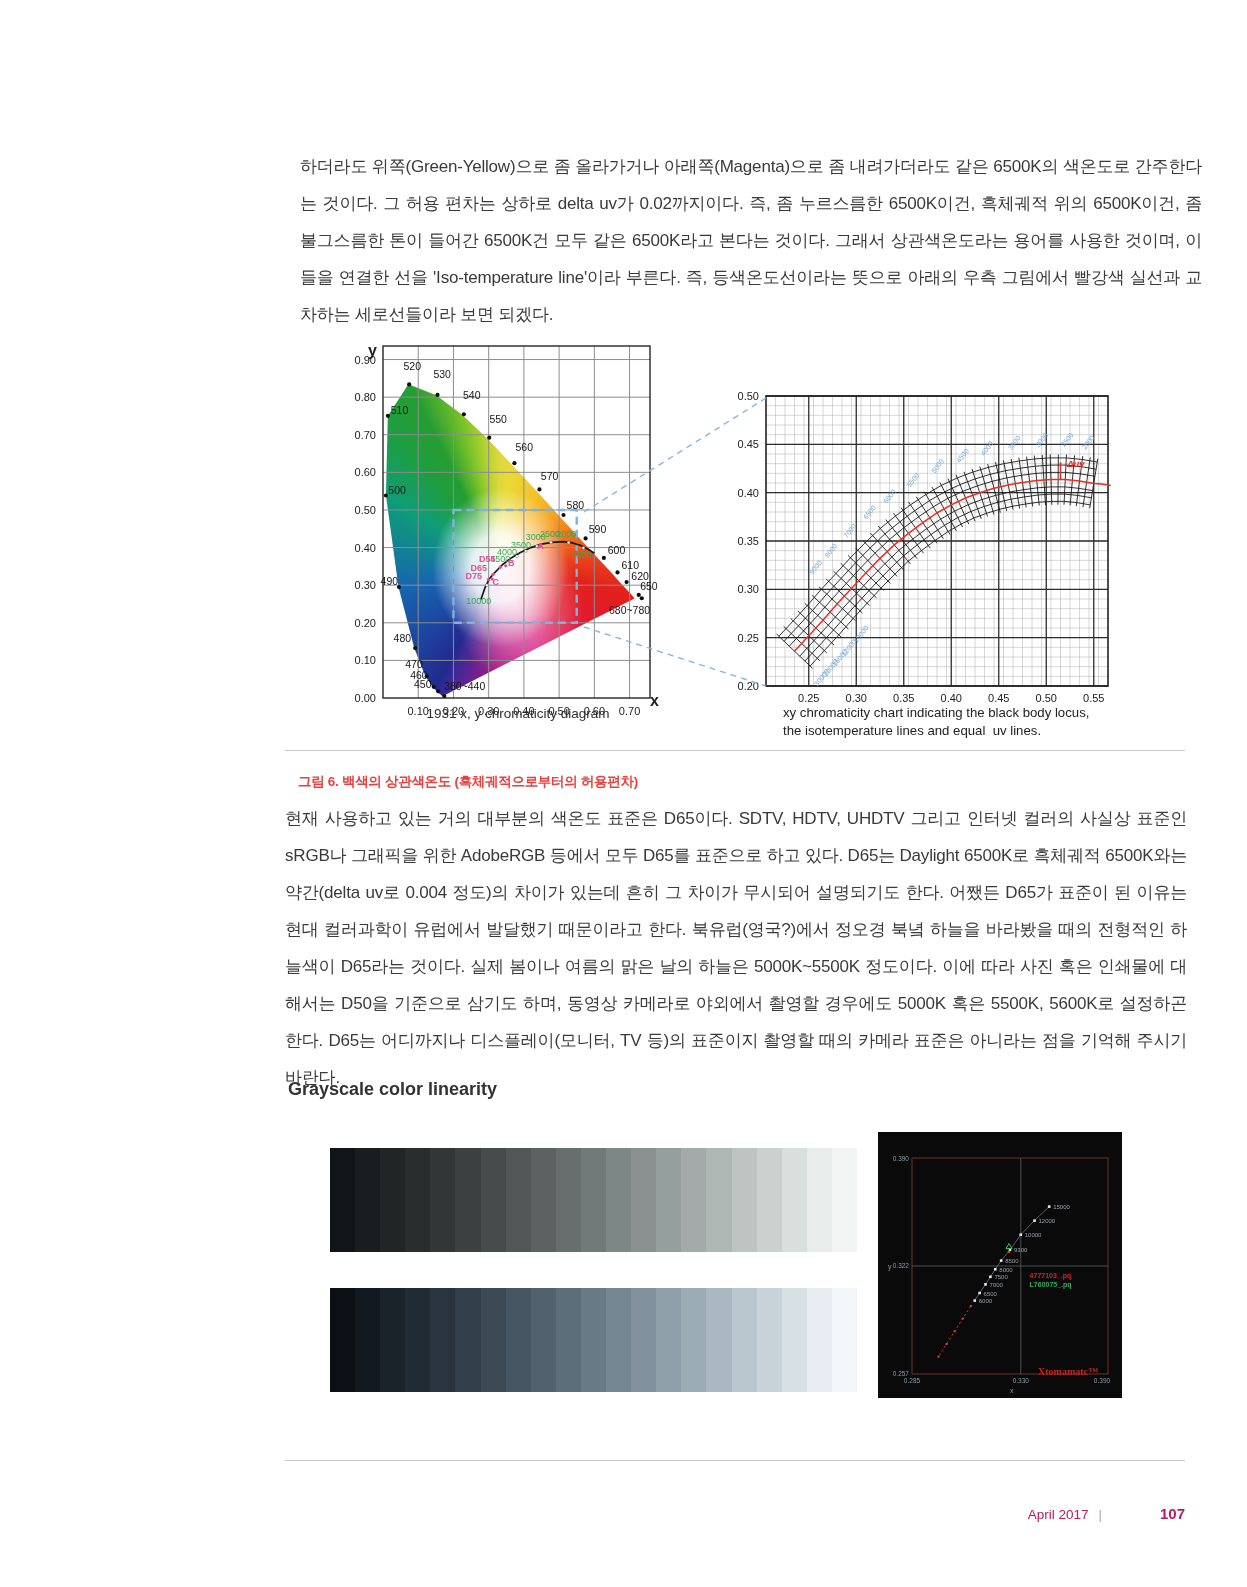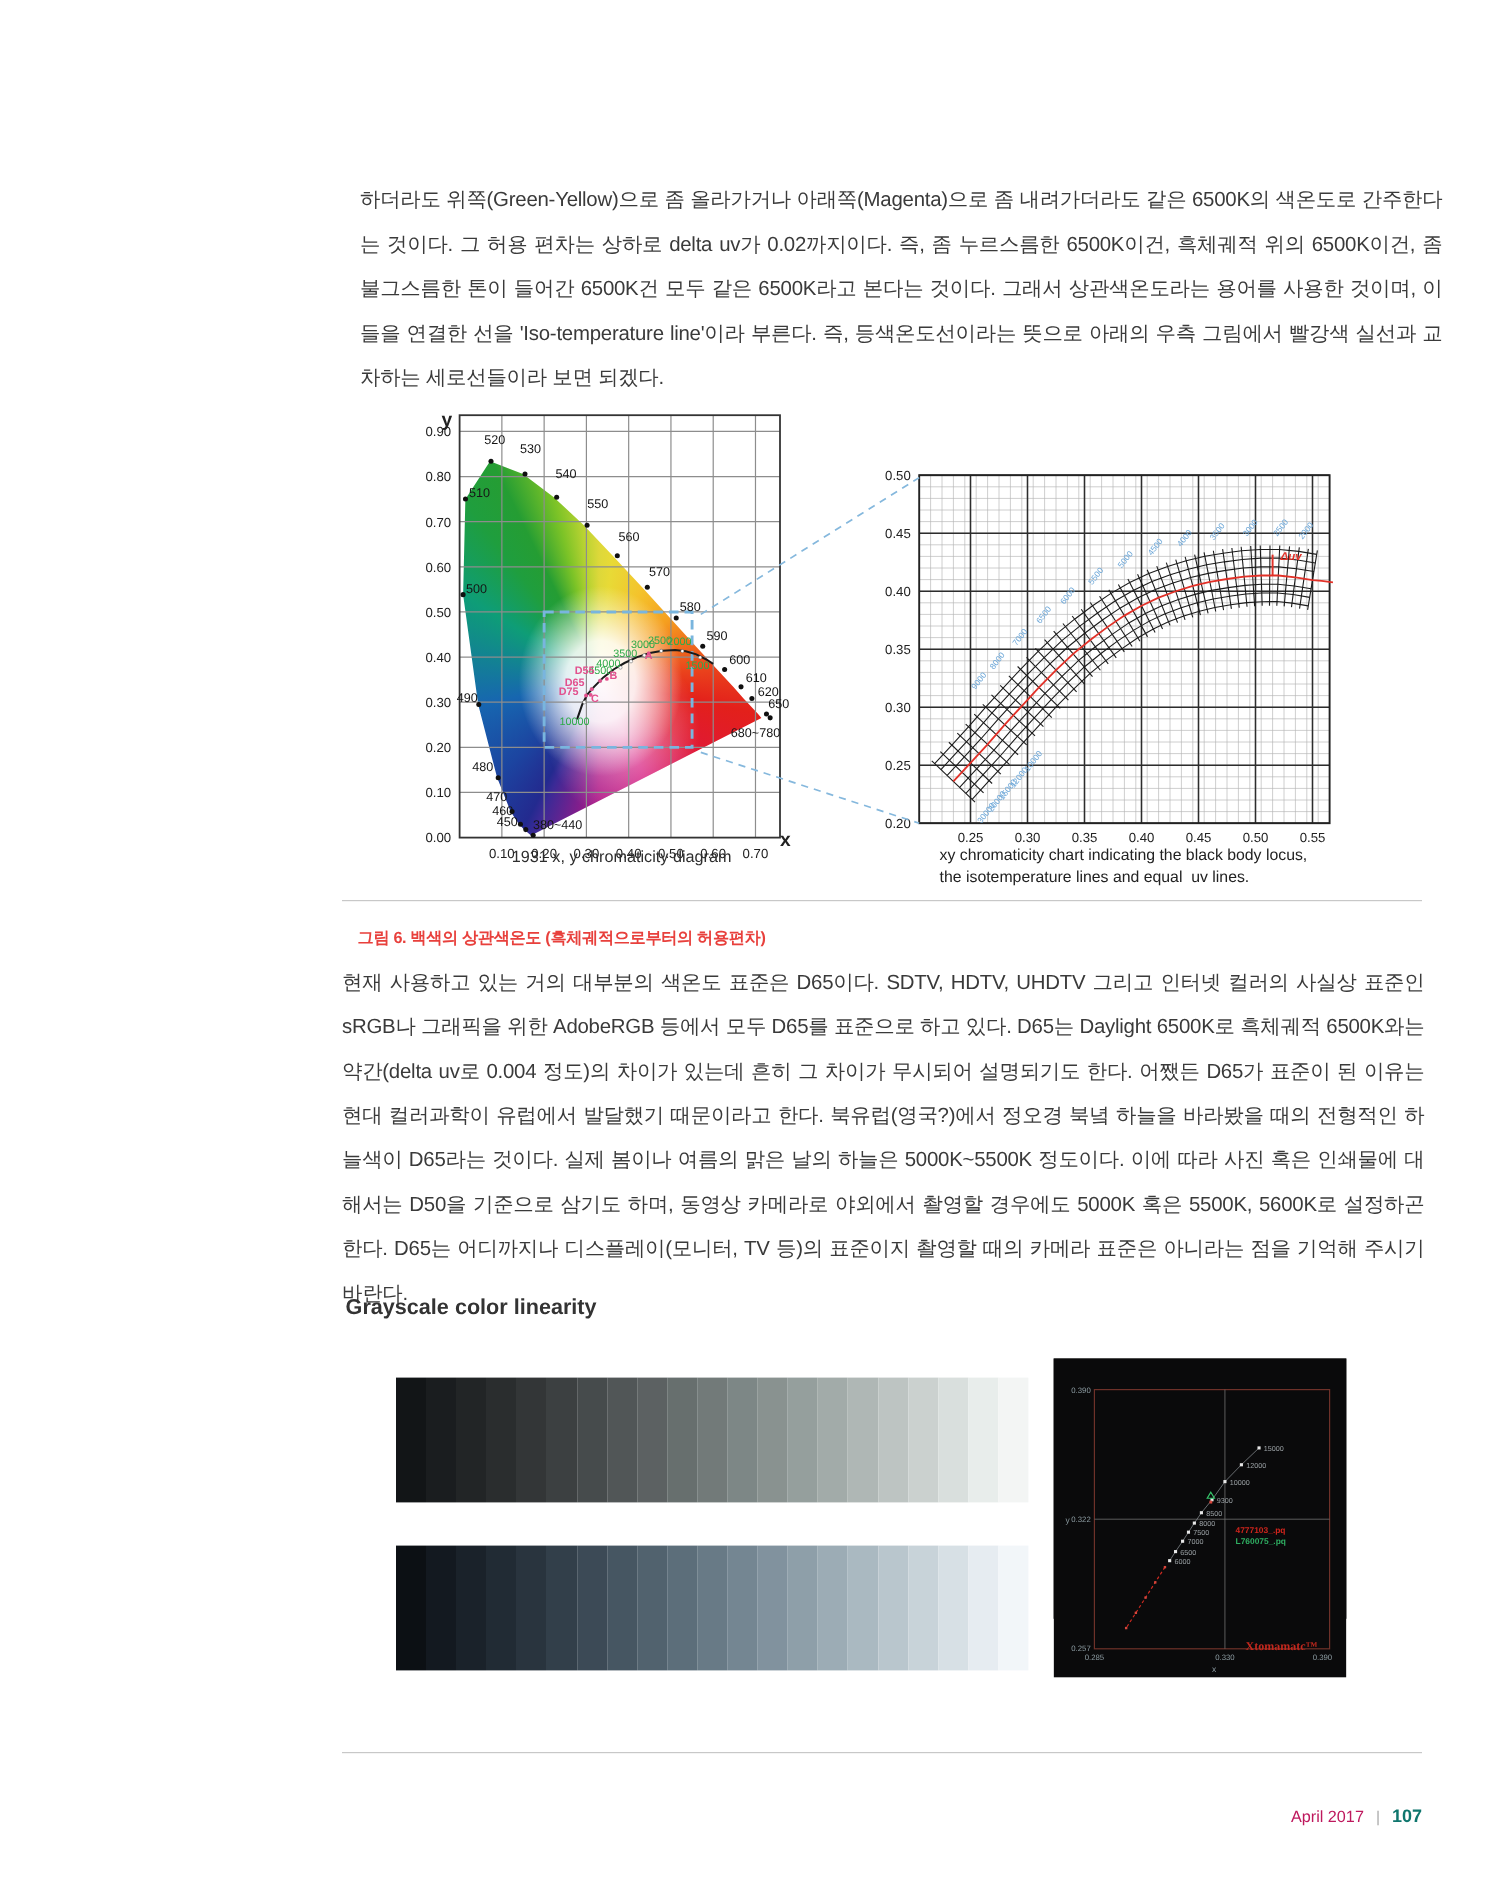--- a/index.html
+++ b/index.html
@@ -54,21 +54,21 @@
   .dtk{font:6.5px "Liberation Sans", sans-serif;fill:#8b9aa0;}
   .dax{font:7px "Liberation Sans", sans-serif;fill:#8b9aa0;}
   .dlbl{font:6px "Liberation Sans", sans-serif;fill:#9aa0a4;}
   .lred{font:bold 7px "Liberation Sans", sans-serif;fill:#d2251c;}
   .lgreen{font:bold 7px "Liberation Sans", sans-serif;fill:#2fae62;}
   .wm{font:bold 10px "Liberation Serif", serif;fill:#c3281e;}
   
   #footer{position:absolute;right:62px;top:1505px;display:flex;align-items:baseline;gap:10px;}
   #footer .date{font-size:13.5px;color:#be185d;}
   #footer .sep{font-size:13px;color:#aaa;}
-  #footer .pno{font-size:15px;font-weight:bold;color:#0f766e;}
+  #footer .pno{font-size:15px;font-weight:bold;color:#be185d;margin-left:48px;}
 </style>
 </head>
 <body>
 
 <div class="page">
 
   <p class="body-text" id="para1">하더라도 위쪽(Green-Yellow)으로 좀 올라가거나 아래쪽(Magenta)으로 좀 내려가더라도 같은 6500K의 색온도로 간주한다는 것이다. 그 허용 편차는 상하로 delta uv가 0.02까지이다. 즉, 좀 누르스름한 6500K이건, 흑체궤적 위의 6500K이건, 좀 불그스름한 톤이 들어간 6500K건 모두 같은 6500K라고 본다는 것이다. 그래서 상관색온도라는 용어를 사용한 것이며, 이들을 연결한 선을 'Iso-temperature line'이라 부른다. 즉, 등색온도선이라는 뜻으로 아래의 우측 그림에서 빨강색 실선과 교차하는 세로선들이라 보면 되겠다.</p>
 
   <div id="cie-chart">
     <div id="cie-horseshoe"></div>

